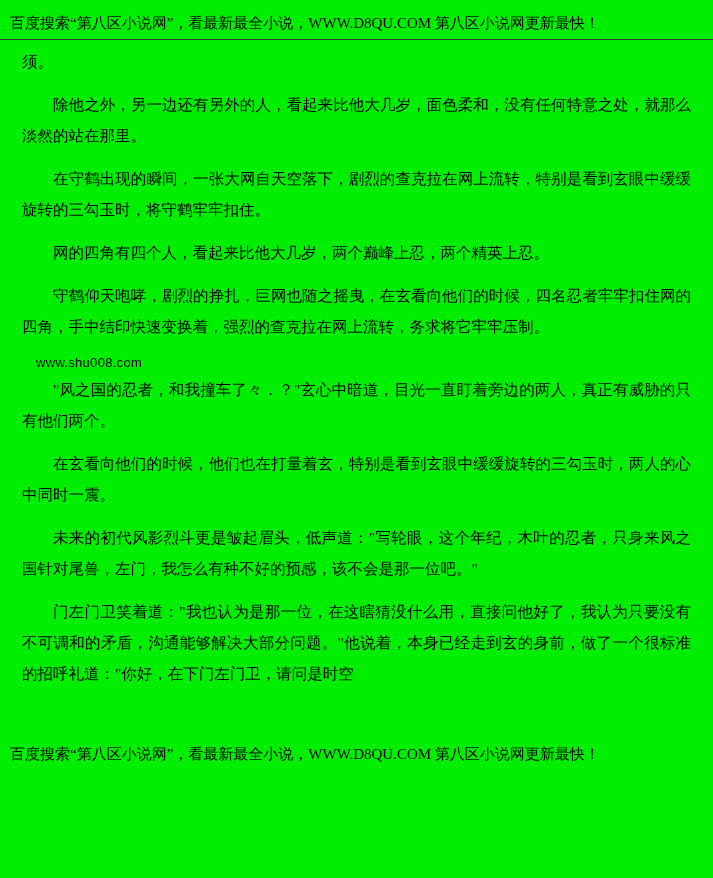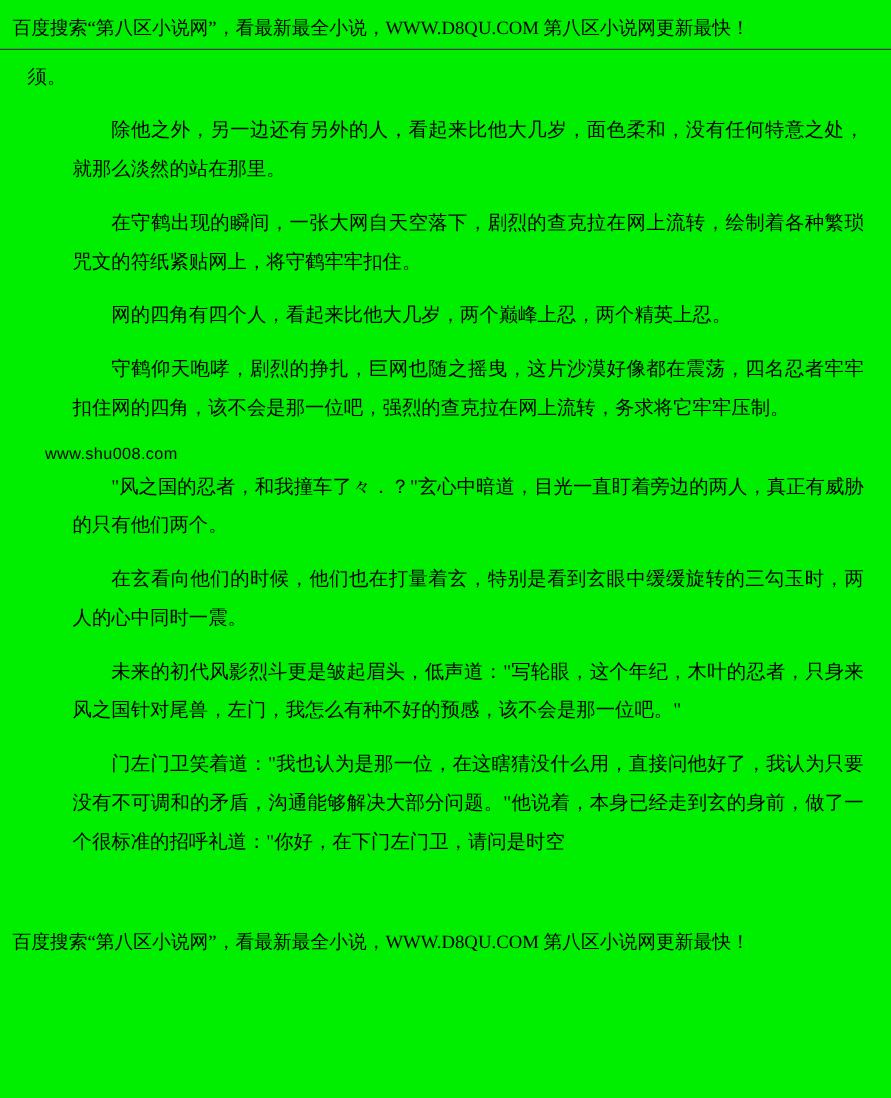--- a/index.html
+++ b/index.html
@@ -41,21 +41,20 @@
     line-height: 31px;
     color: #000000;
   }
   .para {
     margin: 0 0 12px 0;
     text-align: justify;
     text-justify: inter-ideograph;
   }
   .para.indent {
     text-indent: 2em;
-    margin-left: 36px;
   }
   .para.noindent {
     text-indent: 0;
   }
   .watermark {
     font-family: Liberation Sans, sans-serif;
     font-size: 13px;
     line-height: 18px;
     margin: 4px 0 2px 14px;
     letter-spacing: 0.3px;
@@ -79,23 +78,23 @@
 
 <div class="page">
 
   <div class="banner">百度搜索“第八区小说网”，看最新最全小说，WWW.D8QU.COM  第八区小说网更新最快！</div>
 
   <div class="rule"></div>
 
   <div class="body-text">
     <p class="para noindent">须。</p>
     <p class="para indent">除他之外，另一边还有另外的人，看起来比他大几岁，面色柔和，没有任何特意之处，就那么淡然的站在那里。</p>
-    <p class="para indent">在守鹤出现的瞬间，一张大网自天空落下，剧烈的查克拉在网上流转，绘制着各种繁琐咒文的符纸紧贴网上，将守鹤牢牢扣住。</p>
+    <p class="para indent">在守鹤出现的瞬间，一张大网自天空落下，剧烈的查克拉在网上流转，特别是看到玄眼中缓缓旋转的三勾玉时，将守鹤牢牢扣住。</p>
     <p class="para indent">网的四角有四个人，看起来比他大几岁，两个巅峰上忍，两个精英上忍。</p>
-    <p class="para indent">守鹤仰天咆哮，剧烈的挣扎，巨网也随之摇曳，这片沙漠好像都在震荡，四名忍者牢牢扣住网的四角，该不会是那一位吧，强烈的查克拉在网上流转，务求将它牢牢压制。</p>
+    <p class="para indent">守鹤仰天咆哮，剧烈的挣扎，巨网也随之摇曳，在玄看向他们的时候，四名忍者牢牢扣住网的四角，手中结印快速变换着，强烈的查克拉在网上流转，务求将它牢牢压制。</p>
     <div class="watermark">www.shu008.com</div>
     <p class="para indent">"风之国的忍者，和我撞车了々．？"玄心中暗道，目光一直盯着旁边的两人，真正有威胁的只有他们两个。</p>
     <p class="para indent">在玄看向他们的时候，他们也在打量着玄，特别是看到玄眼中缓缓旋转的三勾玉时，两人的心中同时一震。</p>
     <p class="para indent">未来的初代风影烈斗更是皱起眉头，低声道："写轮眼，这个年纪，木叶的忍者，只身来风之国针对尾兽，左门，我怎么有种不好的预感，该不会是那一位吧。"</p>
     <p class="para indent">门左门卫笑着道："我也认为是那一位，在这瞎猜没什么用，直接问他好了，我认为只要没有不可调和的矛盾，沟通能够解决大部分问题。"他说着，本身已经走到玄的身前，做了一个很标准的招呼礼道："你好，在下门左门卫，请问是时空</p>
   </div>
 
   <div class="footer">百度搜索“第八区小说网”，看最新最全小说，WWW.D8QU.COM  第八区小说网更新最快！</div>
 
 </div>

